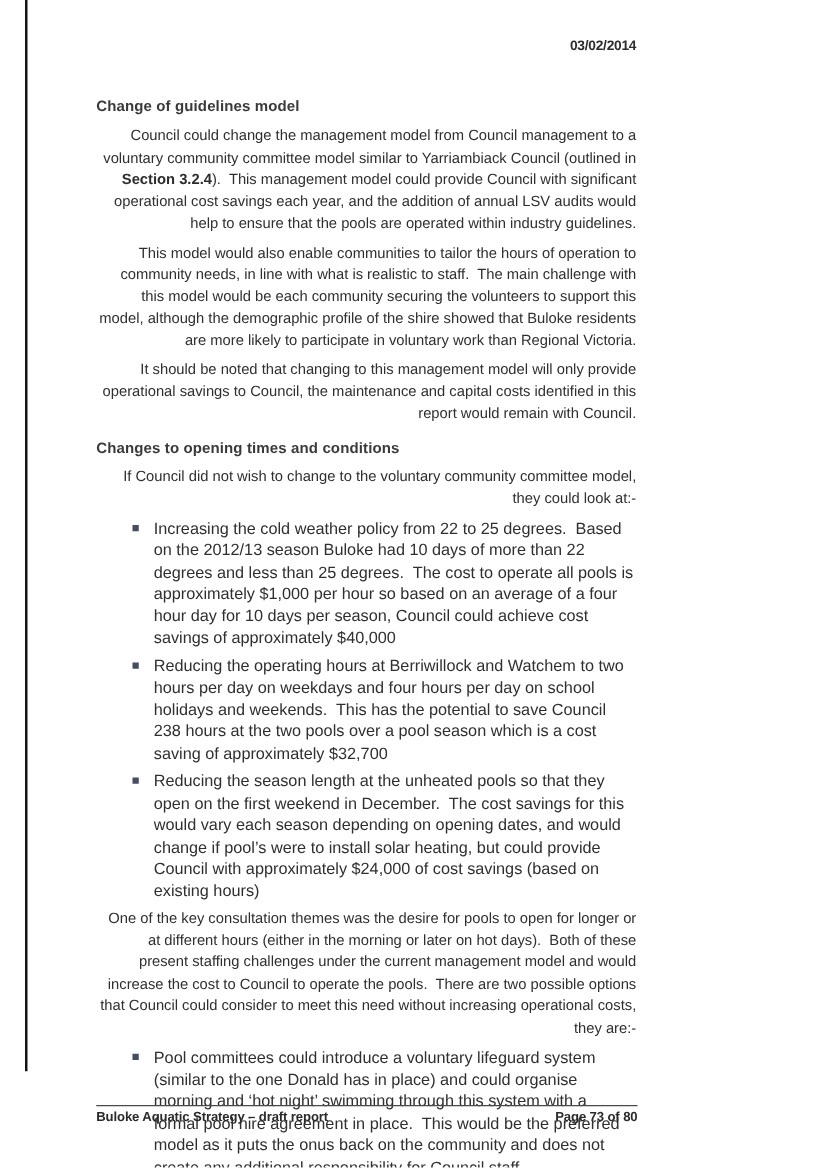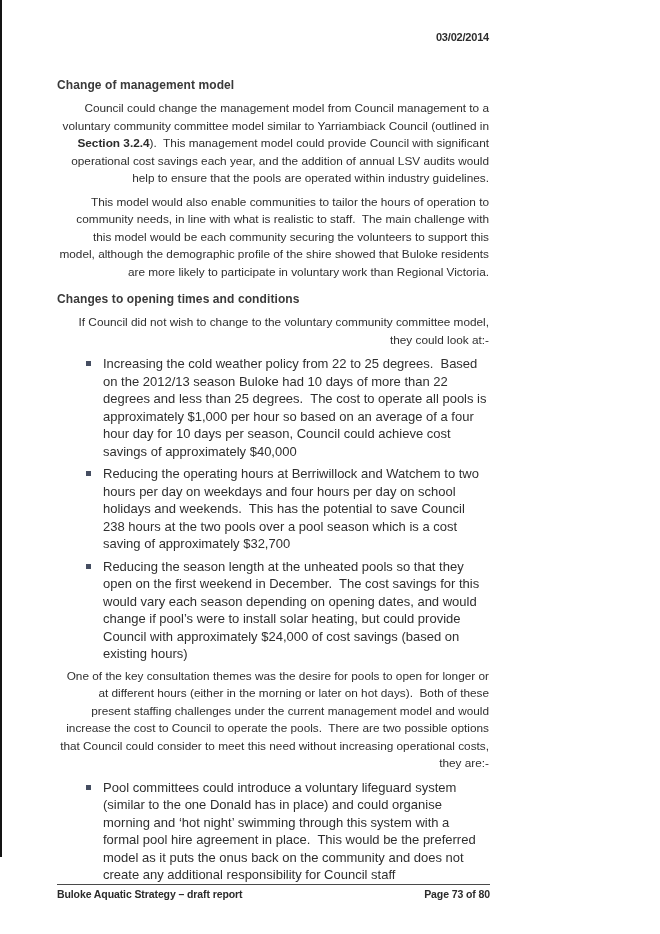--- a/index.html
+++ b/index.html
@@ -3,21 +3,21 @@
 <meta charset="utf-8">
 <style>
   html, body { margin: 0; padding: 0; }
   body {
     width: 660px; height: 934px;
     background: #ffffff;
     font-family: "Liberation Sans", "DejaVu Sans", sans-serif;
     color: #2f2f2f;
     overflow: hidden;
   }
-  .page { position: relative; width: 546px; height: 934px; background: #ffffff; }
+  .page { position: relative; width: 546px; height: 934px; background: #ffffff; margin-left: 20px; }
 
   .scan-edge {
     position: absolute; left: 0; top: 0;
     width: 2px; height: 857px;
     background: #141414;
   }
 
   .header-date {
     position: absolute; top: 31px; right: 57px;
     font-size: 11px; font-weight: 700; color: #2d2d2d;
@@ -86,26 +86,27 @@
 <body>
 
 <div class="page">
 
   <div class="scan-edge"></div>
 
   <div class="header-date">03/02/2014</div>
 
   <main class="content">
 
-    <h2 class="sec-heading">Change of management model</h2>
+    <h2 class="sec-heading">Change of guidelines model</h2>
 
     <p class="para"><span>Council could change the management model from Council management to a voluntary community committee model similar to Yarriambiack Council (outlined in </span><strong>Section 3.2.4</strong><span>).  This management model could provide Council with significant operational cost savings each year, and the addition of annual LSV audits would help to ensure that the pools are operated within industry guidelines.</span></p>
 
     <p class="para">This model would also enable communities to tailor the hours of operation to community needs, in line with what is realistic to staff.  The main challenge with this model would be each community securing the volunteers to support this model, although the demographic profile of the shire showed that Buloke residents are more likely to participate in voluntary work than Regional Victoria.</p>
 
+    <p class="para">It should be noted that changing to this management model will only provide operational savings to Council, the maintenance and capital costs identified in this report would remain with Council.</p>
 
     <h2 class="sec-heading spaced-top">Changes to opening times and conditions</h2>
 
     <p class="para">If Council did not wish to change to the voluntary community committee model, they could look at:-</p>
 
     <div class="bullet-list">
       <div class="bullet">
         <span class="bullet-indent"></span>
         <span class="bullet-marker"></span>
         <div class="bullet-text">Increasing the cold weather policy from 22 to 25 degrees.  Based on the 2012/13 season Buloke had 10 days of more than 22 degrees and less than 25 degrees.  The cost to operate all pools is approximately $1,000 per hour so based on an average of a four hour day for 10 days per season, Council could achieve cost savings of approximately $40,000</div>

